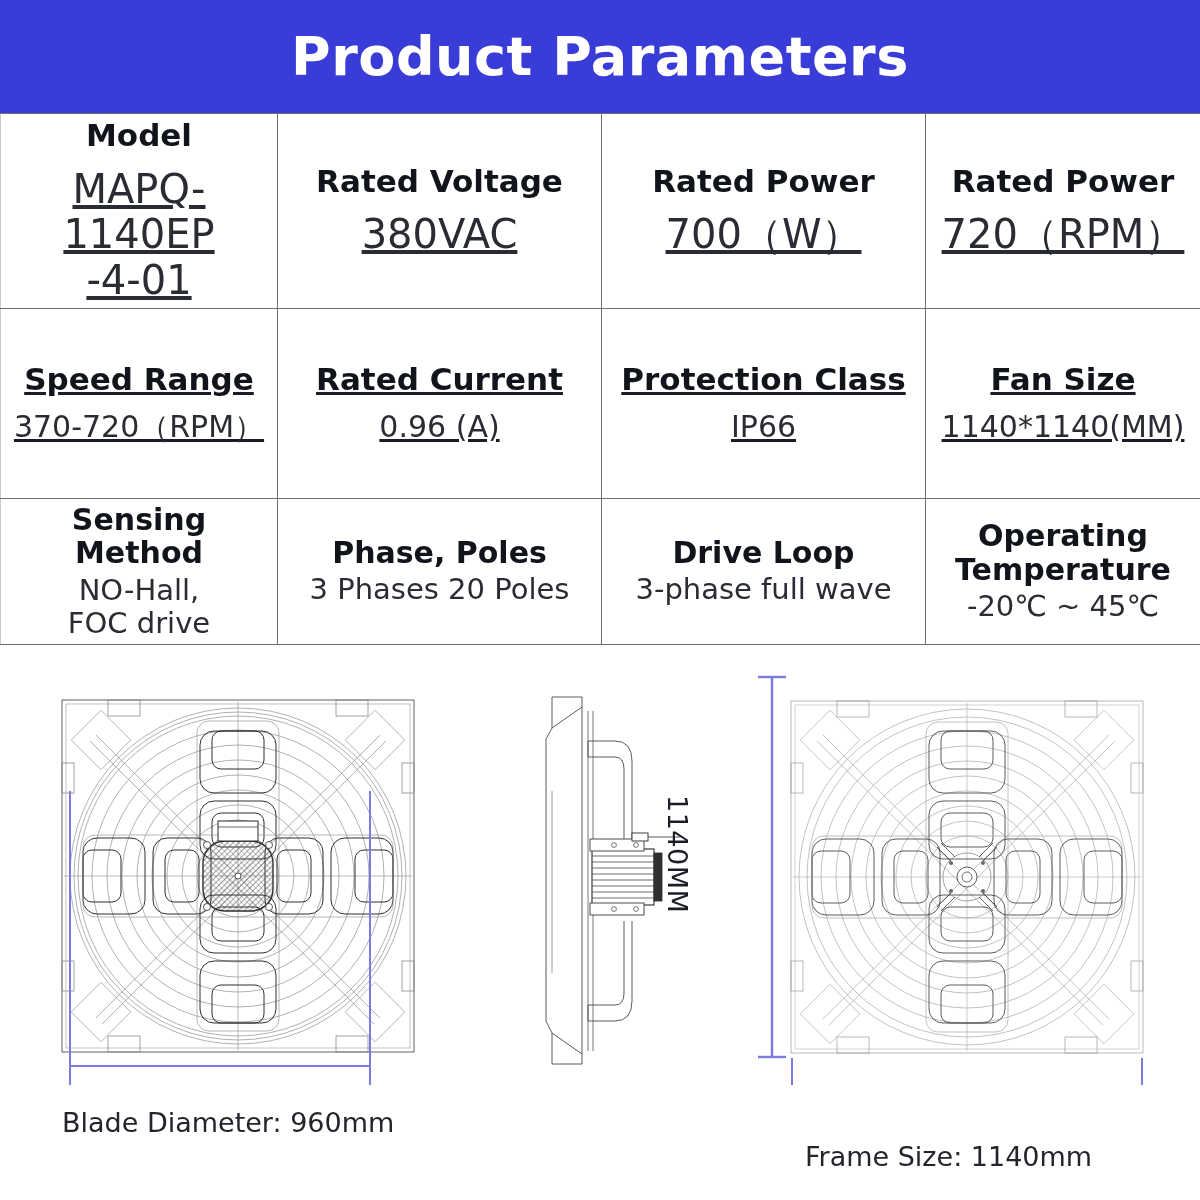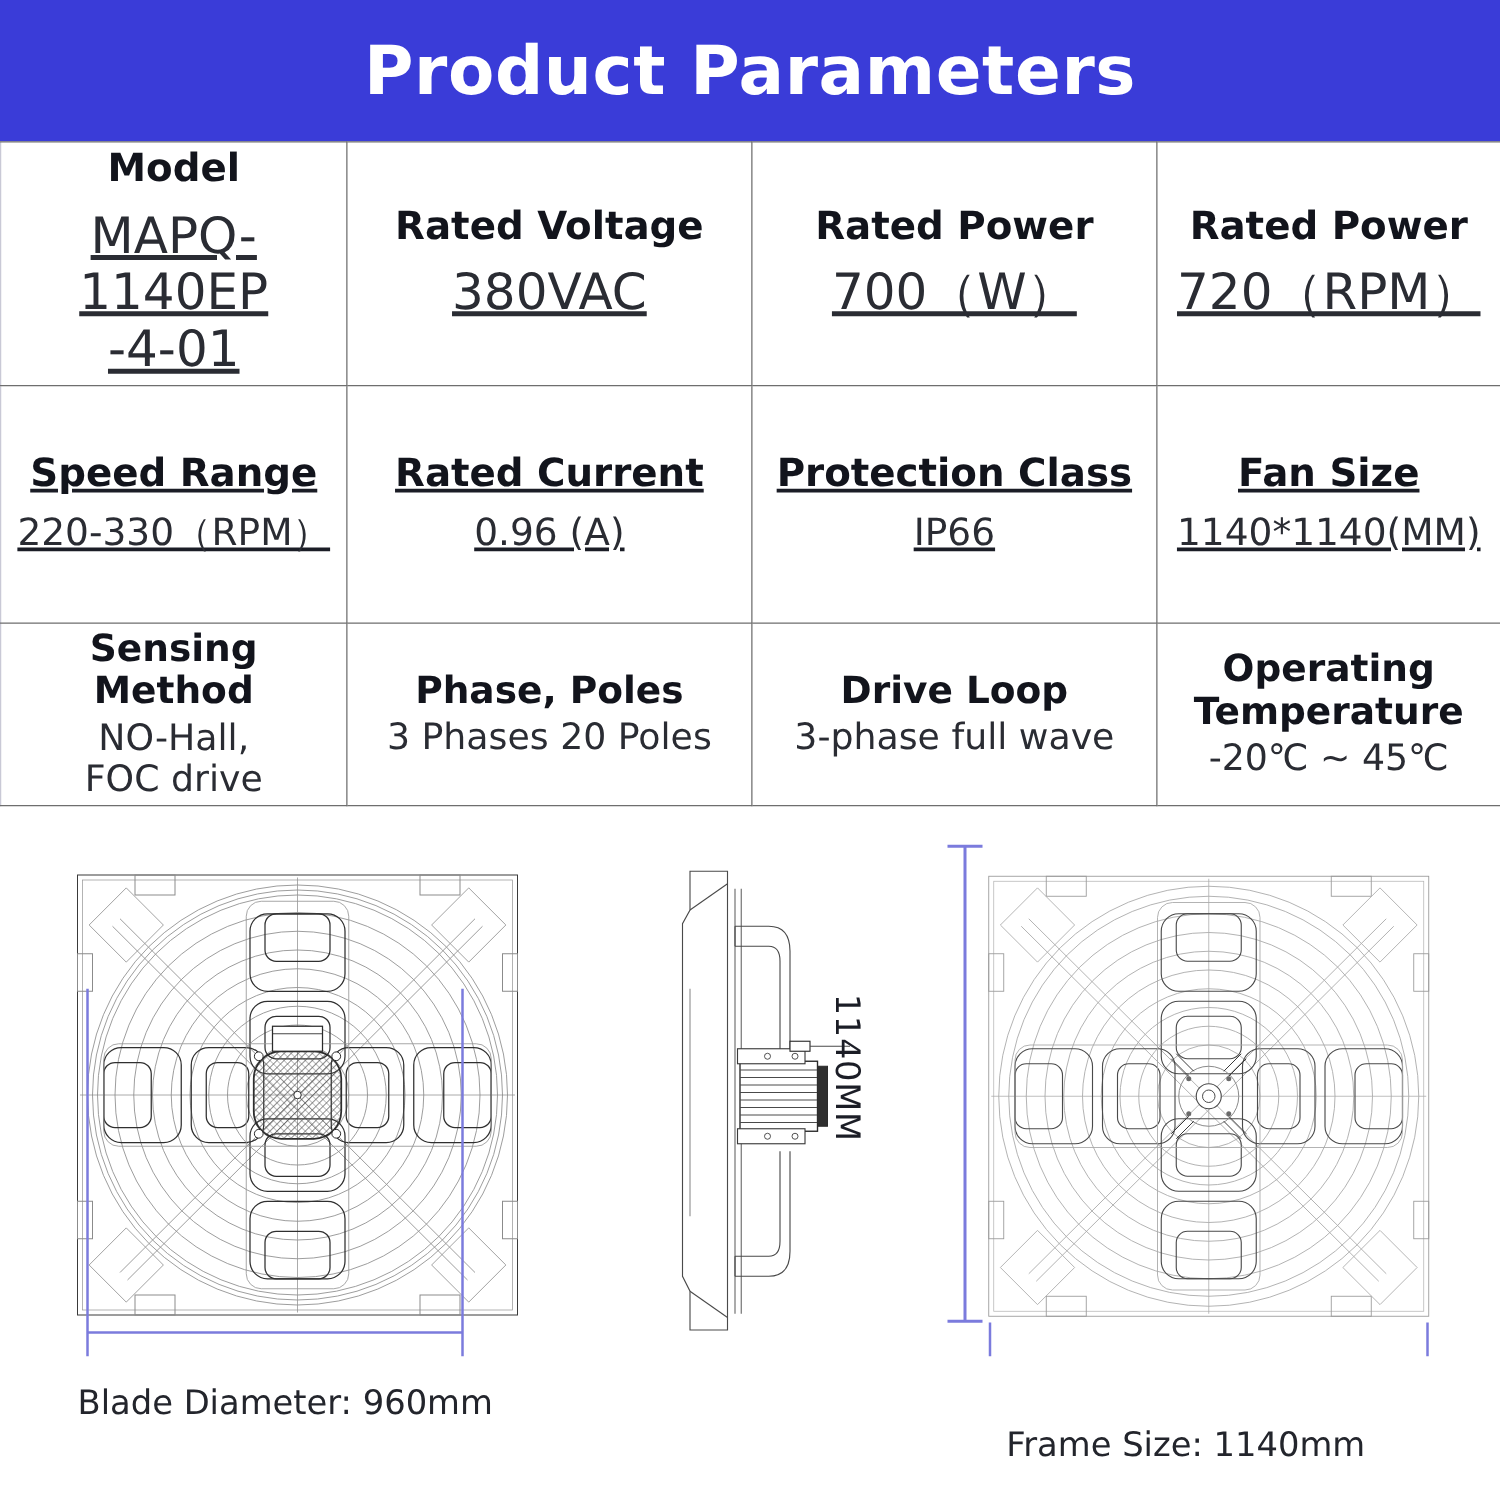--- a/index.html
+++ b/index.html
@@ -169,21 +169,21 @@
           <div class="p-label">Rated Power</div>
           <div class="p-value">720（RPM）</div>
         </div>
       </td>
     </tr>
 
     <tr class="row-2">
       <td>
         <div class="cell-inner">
           <div class="p-label">Speed Range</div>
-          <div class="p-value">220-330（RPM）</div>
+          <div class="p-value">370-720（RPM）</div>
         </div>
       </td>
       <td>
         <div class="cell-inner">
           <div class="p-label">Rated Current</div>
           <div class="p-value">0.96 (A)</div>
         </div>
       </td>
       <td>
         <div class="cell-inner">

